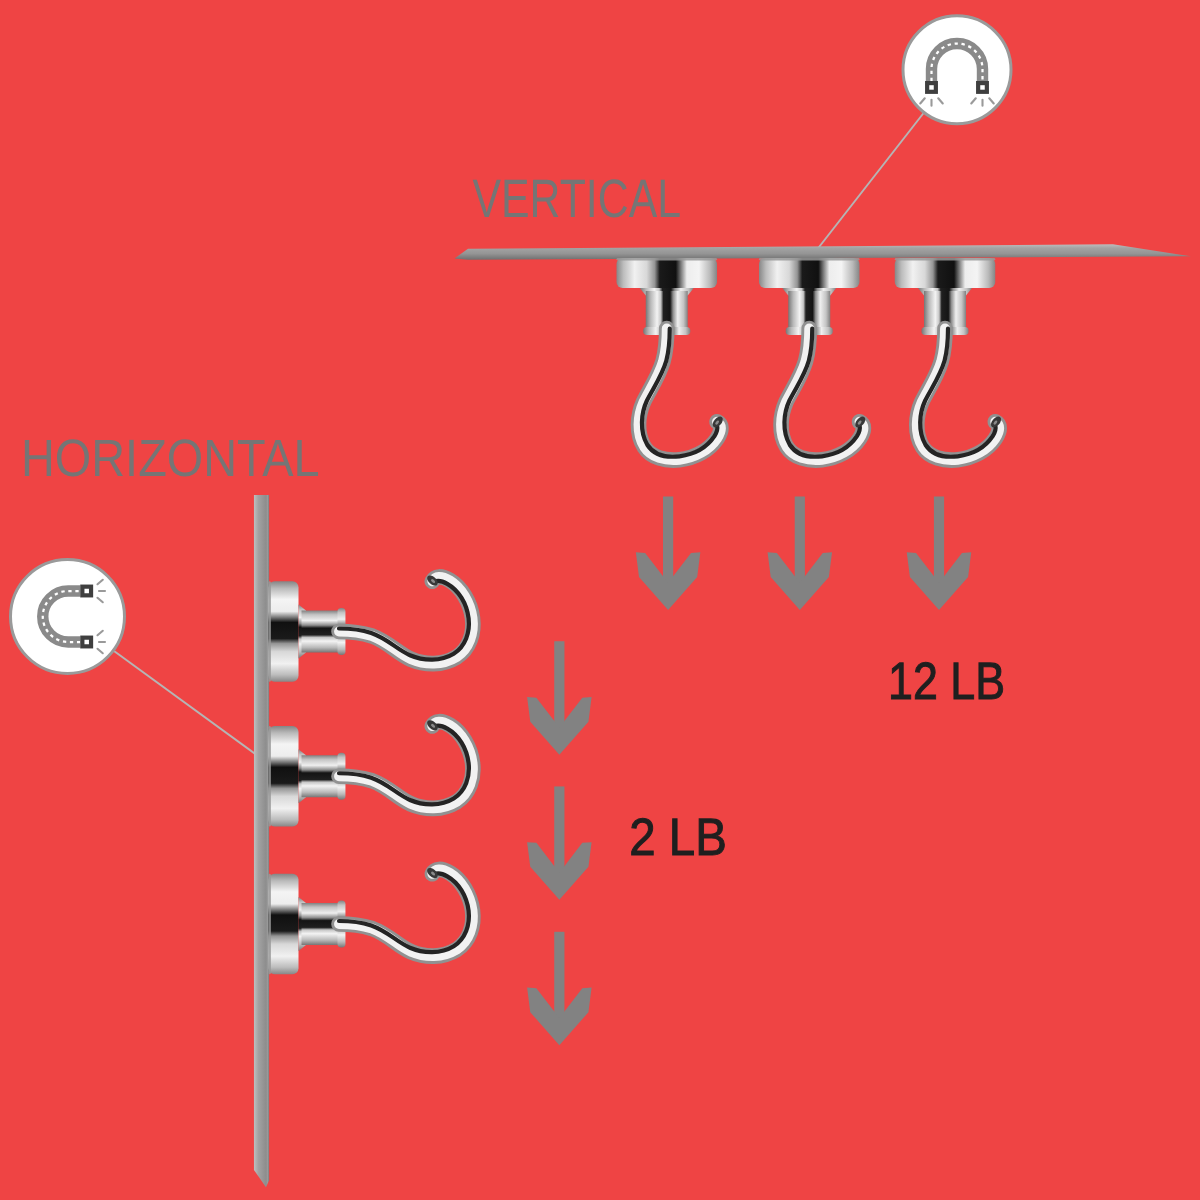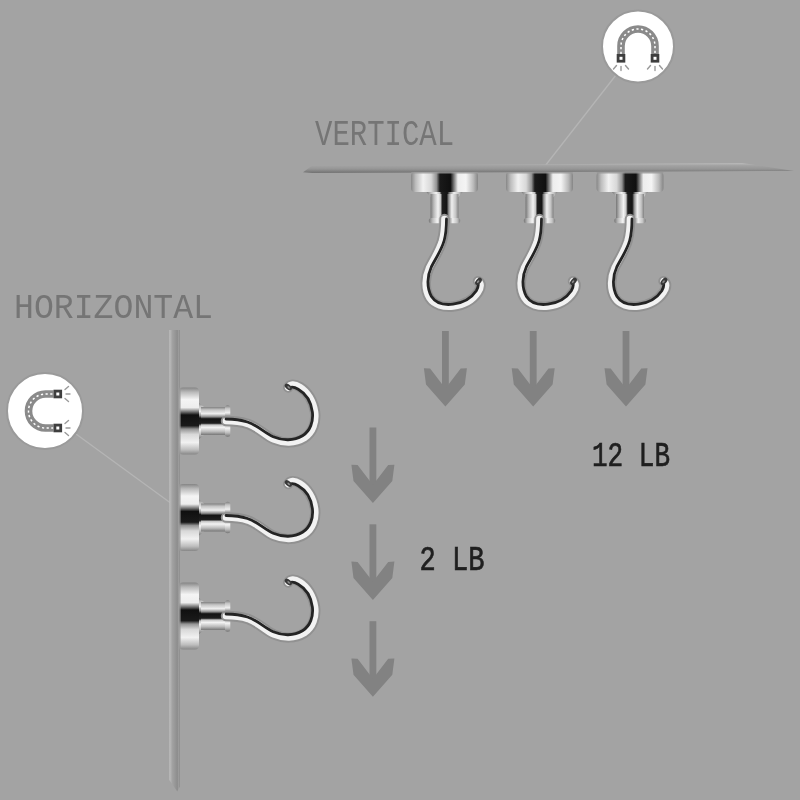--- a/index.html
+++ b/index.html
@@ -1,17 +1,17 @@
 <!DOCTYPE html>
 <html><head>
 <meta charset="utf-8">
 <style>
   html,body{margin:0;padding:0;background:#fff;}
-  .stage{position:relative;width:800px;height:800px;background:#a3a3a3;overflow:hidden;
-         font-family:Liberation Mono, monospace;}
+  .stage{position:relative;width:800px;height:800px;background:#ef4444;overflow:hidden;
+         font-family:Liberation Sans, sans-serif;}
 </style>
 </head>
 <body>
 <div class="stage">
 <svg width="800" height="800" viewBox="0 0 800 800" xmlns="http://www.w3.org/2000/svg">
   <defs>
     <linearGradient id="capg" x1="0" y1="0" x2="1" y2="0">
       <stop offset="0" stop-color="#878787"></stop>
       <stop offset="0.07" stop-color="#bdbdbd"></stop>
       <stop offset="0.18" stop-color="#f1f1f1"></stop>

